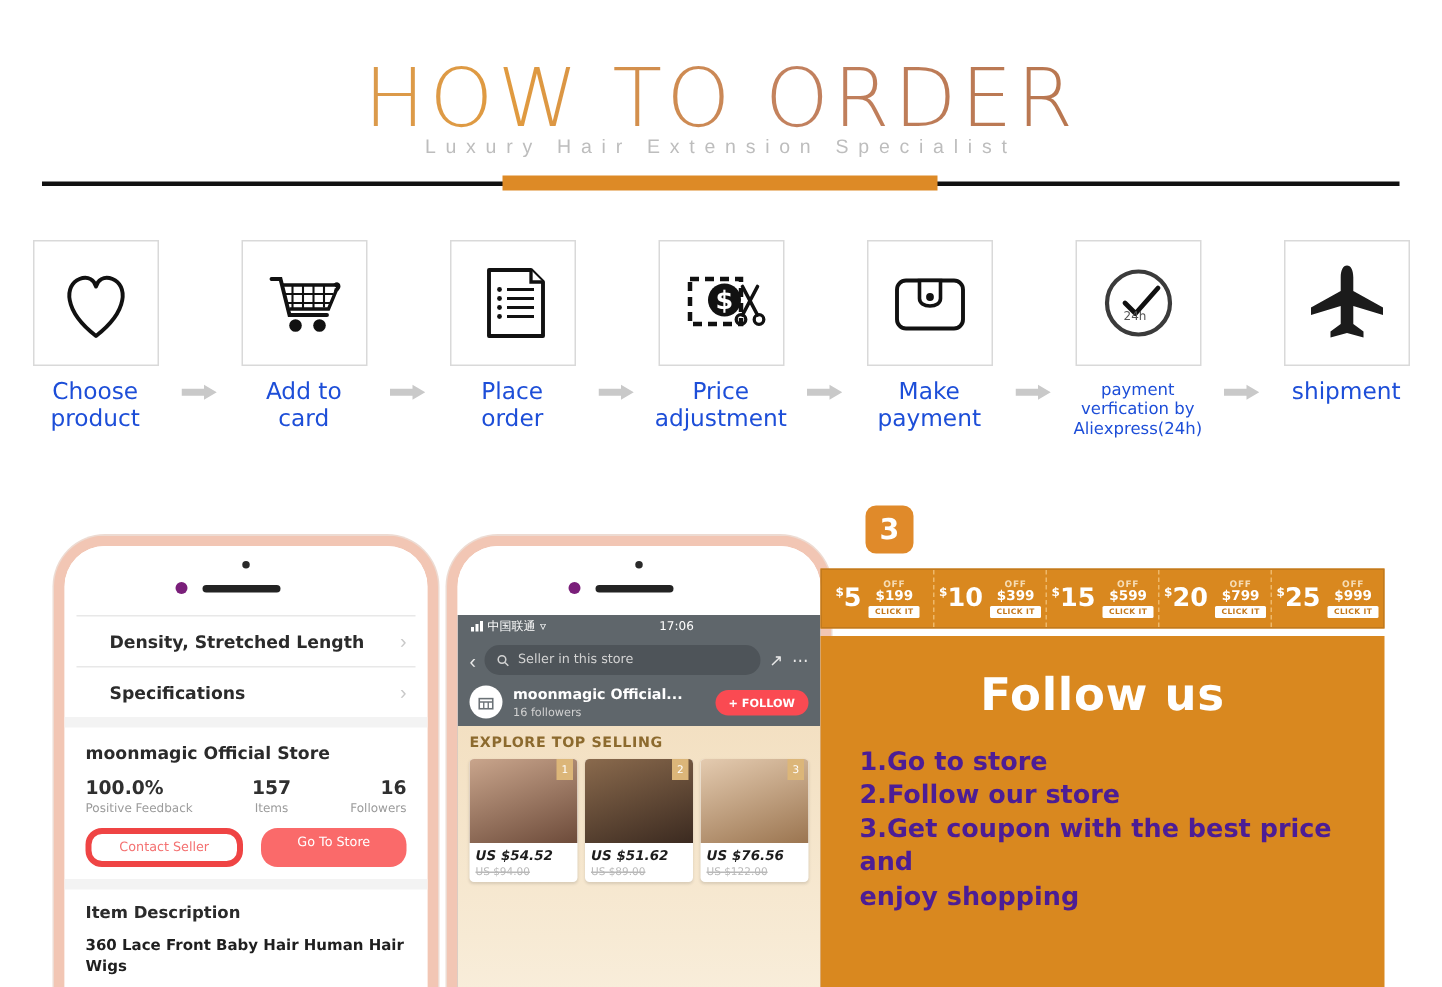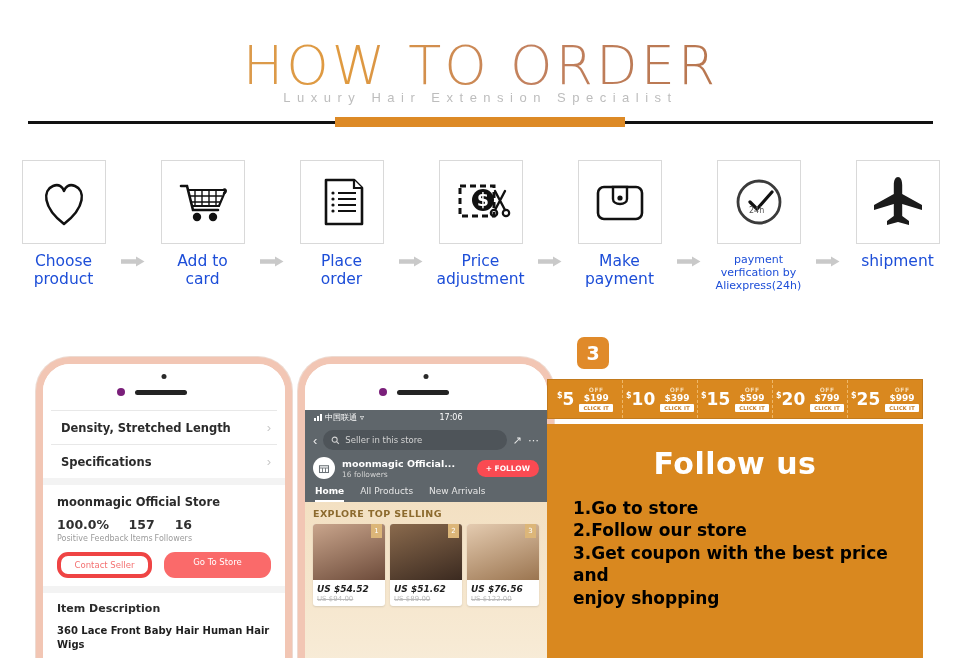--- a/index.html
+++ b/index.html
@@ -59,41 +59,41 @@
   .phone.left { left:0; }
   .phone.right { left:262px; }
   .phone-top { position:relative; height:46px; background:#fff; }
   .cam { position:absolute; left:50%; top:10px; transform:translateX(-50%); width:5px; height:5px; border-radius:50%; background:#2a2a2a; }
   .sensor { position:absolute; left:74px; top:24px; width:8px; height:8px; border-radius:50%; background:#7a1f7a; }
   .speaker { position:absolute; left:92px; top:26px; width:52px; height:5px; border-radius:3px; background:#232323; }
 
   
   .l-body { background:#fff; }
   .l-divider { height:1px; background:#e8e8e8; margin:0 8px; }
-  .l-row { padding:9px 14px 9px 18px; display:flex; align-items:center; justify-content:space-between;text-align:right; }
+  .l-row { padding:9px 14px 9px 30px; display:flex; align-items:center; justify-content:space-between;text-align:right; }
   .l-row-label { font-size:11.5px; font-weight:bold; color:#2b2b2b; font-family:"DejaVu Sans",sans-serif; }
   .chev { color:#c9c9c9; font-size:13px; }
   .l-gap { height:7px; background:#f3f3f3; }
   .store-block { padding:10px 14px 8px 14px; }
   .store-name { font-size:11.5px; font-weight:bold; color:#2b2b2b; font-family:"DejaVu Sans",sans-serif; }
-  .stats { display:flex; margin-top:8px; }
+  .stats { display:flex; justify-content:space-between; margin-top:8px; }
   .stat { text-align:left; }
   .stat .v { font-size:12.5px; font-weight:bold; color:#303030; font-family:"DejaVu Sans",sans-serif; }
   .stat .k { font-size:8px; color:#9b9b9b; margin-top:2px; font-family:"DejaVu Sans",sans-serif; }
   .stat.c { text-align:center; }
   .stat.r { text-align:right; }
   .btn-row { display:flex; gap:12px; margin-top:9px; }
   .btn-outline {
     border:4px solid #ef4444; color:#f47171; background:#fff;
     border-radius:11px; font-size:8.5px; padding:4px 10px; text-align:center; flex:1;
     font-family:"DejaVu Sans",sans-serif;
   }
   .btn-solid {
     background:#fa6a6a; color:#fff; border-radius:11px; font-size:8.5px;
-    padding:5px 20px; text-align:center; flex:1; font-family:"DejaVu Sans",sans-serif;
+    padding:5px 10px; text-align:center; flex:1; font-family:"DejaVu Sans",sans-serif;
   }
   .item-desc { padding:9px 14px 0 14px; }
   .item-desc-title { font-size:11px; font-weight:bold; color:#2b2b2b; font-family:"DejaVu Sans",sans-serif; }
   .item-desc-text { font-size:10px; font-weight:bold; color:#1f1f1f; margin-top:9px; line-height:1.35; font-family:"DejaVu Sans",sans-serif; }
 
   
   .r-body { background:#5f666b; height:255px; position:relative; }
   .statusbar { height:15px; display:flex; align-items:center; justify-content:space-between; padding:0 9px; color:#fff; font-size:8px; font-family:"DejaVu Sans",sans-serif; }
   .sb-left { display:flex; align-items:center; gap:3px; }
   .bars { display:flex; align-items:flex-end; gap:1px; }
@@ -142,21 +142,21 @@
   .cp-off { color:#f6dcb4; font-size:6px; font-weight:bold; letter-spacing:.5px; line-height:1; font-family:"DejaVu Sans",sans-serif; }
   .cp-min { color:#fff; font-size:9px; font-weight:bold; line-height:1; font-family:"DejaVu Sans",sans-serif; }
   .cp-click { background:#fff; color:#c4771a; font-size:5px; font-weight:bold; padding:1px 4px; border-radius:1px; letter-spacing:.3px; font-family:"DejaVu Sans",sans-serif; }
 
   .followpanel {
     position:absolute; left:547px; top:424px; width:376px; height:234px; background:#d9881f;
     padding:22px 26px 0 26px;
   }
   .fp-title { color:#fff; font-size:30px; font-weight:bold; text-align:center; font-family:"DejaVu Sans",sans-serif; letter-spacing:.5px; }
   .fp-list { margin-top:16px; }
-  .fp-item { color:#000000; font-size:17px; font-weight:bold; line-height:1.32; font-family:"DejaVu Sans",sans-serif; }
+  .fp-item { color:#4c1d95; font-size:17px; font-weight:bold; line-height:1.32; font-family:"DejaVu Sans",sans-serif; }
 </style>
 </head>
 <body>
 
 <div class="page">
 
   <div class="header">
     <div class="title">HOW TO ORDER</div>
     <div class="subtitle">Luxury Hair Extension Specialist</div>
     <div class="rule-black"></div>
@@ -370,25 +370,20 @@
               <line x1="6" y1="8" x2="6" y2="14" stroke="#6b7277" stroke-width="1.2"></line>
               <line x1="10" y1="8" x2="10" y2="14" stroke="#6b7277" stroke-width="1.2"></line>
             </svg>
           </div>
           <div class="st-txt">
             <div class="n">moonmagic Official...</div>
             <div class="f">16  followers</div>
           </div>
           <div class="followbtn">+ FOLLOW</div>
         </div>
-        <div class="tabs" id="store-tabs">
-            <div class="tab active">Home</div>
-            <div class="tab">All Products</div>
-            <div class="tab">New Arrivals</div>
-          </div>
         <div class="selling">
           <div class="selling-title">EXPLORE TOP SELLING</div>
           <div class="cards" id="product-cards">
               <div class="card">
                 <div class="thumb" style="background: linear-gradient(160deg, rgb(201, 165, 140), rgb(109, 75, 58));">
                   <div class="rank">1</div>
                 </div>
                 <div class="price">US $54.52</div>
                 <div class="oldprice">US $94.00</div>
               </div>

